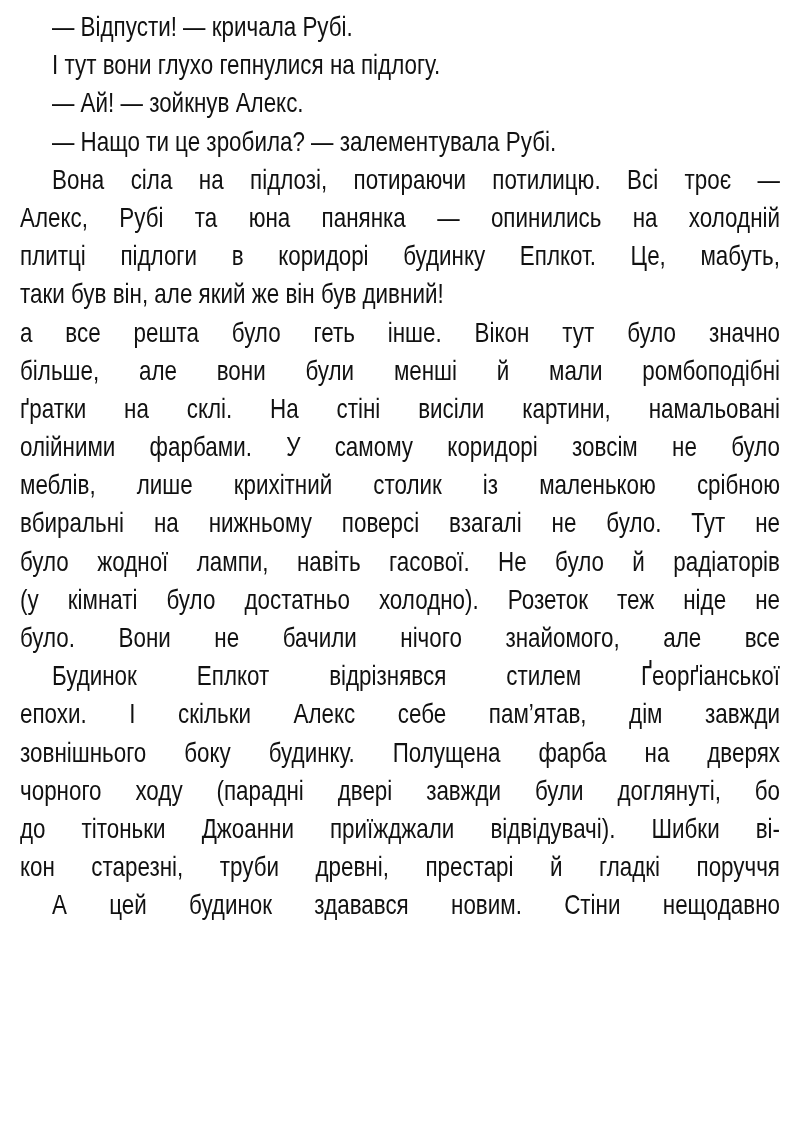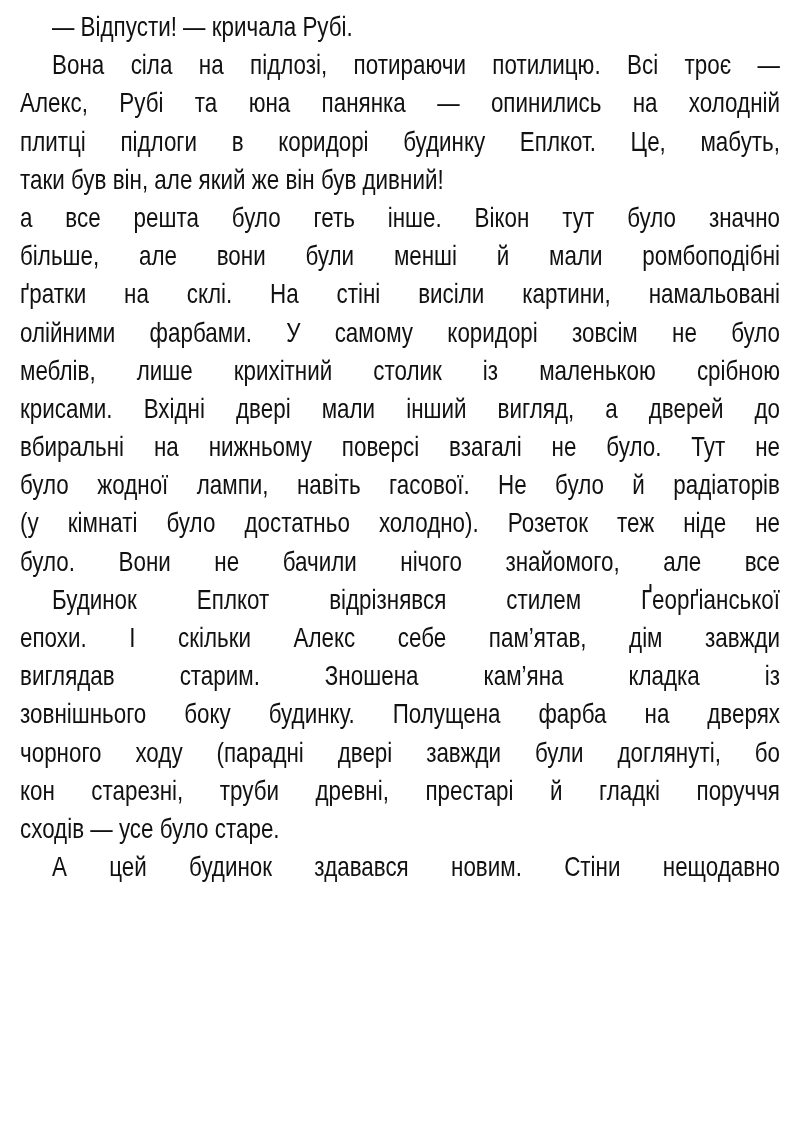--- a/index.html
+++ b/index.html
@@ -31,22 +31,31 @@
 </style>
 </head>
 <body>
 
 <div class="page">
 
   <div class="line indent last">
       <span class="txt">— Відпусти! — кричала Рубі.</span>
     </div>
 
+  <div class="line indent last">
+      <span class="txt">І тут вони глухо гепнулися на підлогу.</span>
+    </div>
 
+  <div class="line indent last">
+      <span class="txt">— Ай! — зойкнув Алекс.</span>
+    </div>
 
+  <div class="line indent last">
+      <span class="txt">— Нащо ти це зробила? — залементувала Рубі.</span>
+    </div>
 
   <div class="line indent">
       <span class="txt">Вона сіла на підлозі, потираючи потилицю. Всі троє —</span>
     </div>
   <div class="line">
       <span class="txt">Алекс, Рубі та юна панянка — опинились на холодній</span>
     </div>
   <div class="line">
       <span class="txt">плитці підлоги в коридорі будинку Еплкот. Це, мабуть,</span>
     </div>
@@ -63,54 +72,48 @@
   <div class="line">
       <span class="txt">ґратки на склі. На стіні висіли картини, намальовані</span>
     </div>
   <div class="line">
       <span class="txt">олійними фарбами. У самому коридорі зовсім не було</span>
     </div>
   <div class="line">
       <span class="txt">меблів, лише крихітний столик із маленькою срібною</span>
     </div>
   <div class="line">
-      <span class="txt">крисами. Вхідні двері мали інший вигляд, а дверей до</span>
-    </div>
-  <div class="line">
       <span class="txt">вбиральні на нижньому поверсі взагалі не було. Тут не</span>
     </div>
   <div class="line">
       <span class="txt">було жодної лампи, навіть гасової. Не було й радіаторів</span>
     </div>
   <div class="line">
       <span class="txt">(у кімнаті було достатньо холодно). Розеток теж ніде не</span>
     </div>
   <div class="line">
       <span class="txt">було. Вони не бачили нічого знайомого, але все</span>
     </div>
 
   <div class="line indent">
       <span class="txt">Будинок Еплкот відрізнявся стилем Ґеорґіанської</span>
     </div>
   <div class="line">
       <span class="txt">епохи. І скільки Алекс себе пам’ятав, дім завжди</span>
     </div>
   <div class="line">
-      <span class="txt">виглядав старим. Зношена кам’яна кладка із</span>
-    </div>
-  <div class="line">
       <span class="txt">зовнішнього боку будинку. Полущена фарба на дверях</span>
     </div>
   <div class="line">
       <span class="txt">чорного ходу (парадні двері завжди були доглянуті, бо</span>
     </div>
   <div class="line">
+      <span class="txt">до тітоньки Джоанни приїжджали відвідувачі). Шибки ві-</span>
+    </div>
+  <div class="line">
       <span class="txt">кон старезні, труби древні, престарі й гладкі поруччя</span>
-    </div>
-  <div class="line last">
-      <span class="txt">сходів — усе було старе.</span>
     </div>
 
   <div class="line indent">
       <span class="txt">А цей будинок здавався новим. Стіни нещодавно</span>
     </div>
 
 </div>
 
 </body></html>

